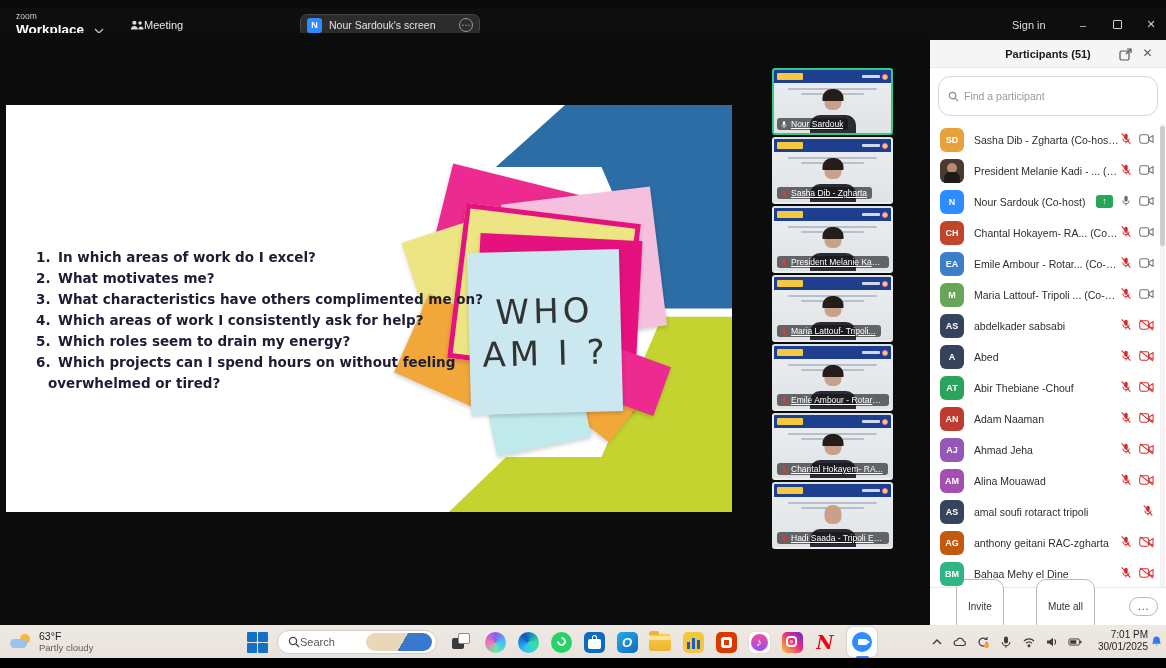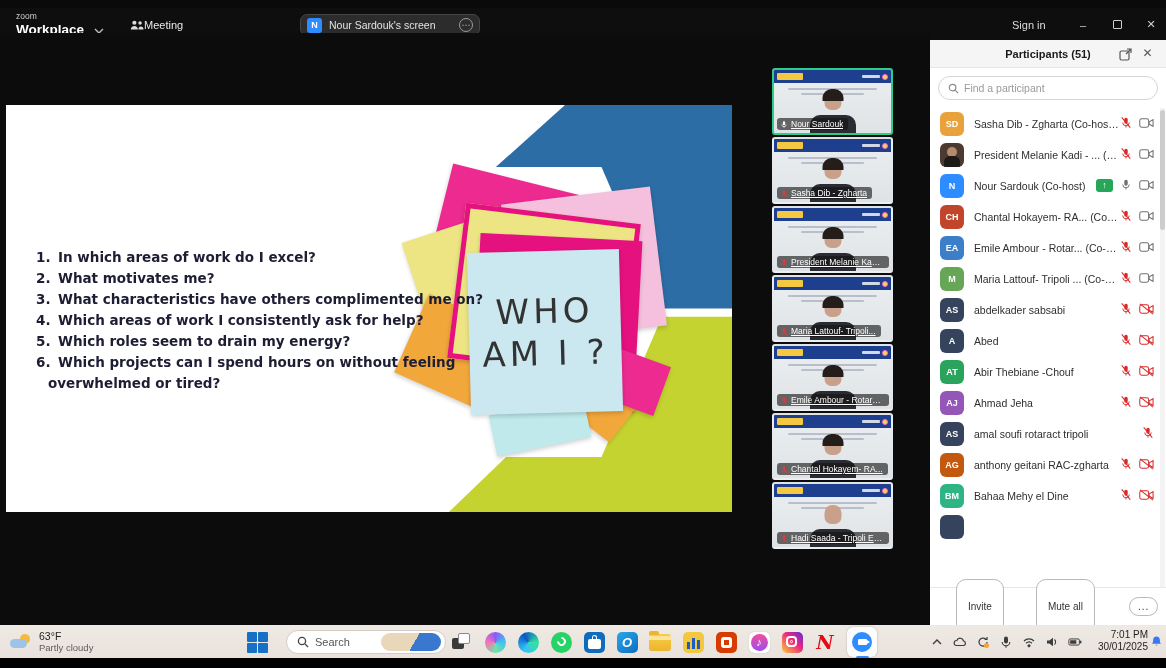--- a/index.html
+++ b/index.html
@@ -90,21 +90,21 @@
   .tile.active .ttag svg .sl { display:none; }
 
   
   #panel { position:absolute; left:930px; top:40px; width:236px; height:585px; background:#fff;
            display:flex; flex-direction:column; font-family:"Liberation Sans", sans-serif; }
   #panel-header { height:28px; background:#f5f5f5; border-bottom:1px solid #e7e7e7; display:flex;
                   align-items:center; justify-content:center; position:relative; }
   #panel-title { font-size:11px; font-weight:bold; color:#1a1a1a; }
   #popout { position:absolute; right:34px; top:7px; width:13px; height:13px; color:#555; }
   #panel-close { position:absolute; right:12px; top:7px; width:13px; height:13px; color:#555; font-size:12px; line-height:13px; text-align:center; }
-  #searchbox { margin:8px; height:24px; border:1px solid #d6d6d6; border-radius:12px; display:flex;
+  #searchbox { margin:8px; height:40px; border:1px solid #d6d6d6; border-radius:12px; display:flex;
                align-items:center; padding:0 9px; gap:5px; }
   #searchbox svg { width:11px; height:11px; color:#8a8a8a; flex:none; }
   #searchbox input { border:none; outline:none; font-size:10.5px; color:#333; width:100%; background:transparent; }
   #searchbox input::placeholder { color:#9a9a9a; }
   #plist { position:relative; flex:1; overflow:hidden; }
   .prow { position:relative; height:31px; display:flex; align-items:center; padding:0 12px 0 10px; }
   .pav { width:24px; height:24px; border-radius:6px; color:#fff; font-size:9px; font-weight:bold;
          display:flex; align-items:center; justify-content:center; flex:none; background:#36435C; position:relative; overflow:hidden; }
   .pav.photo::before { content:""; position:absolute; left:7px; top:4px; width:10px; height:10px; background:#b58a6d; border-radius:50%; }
   .pav.photo::after { content:""; position:absolute; left:4px; top:13px; width:16px; height:12px; background:#1e1a18; border-radius:6px 6px 0 0; }
@@ -133,22 +133,22 @@
              background:linear-gradient(#efe9e4,#e9e2dc); display:flex; align-items:center; }
   #weather { display:flex; align-items:center; gap:7px; margin-left:10px; width:150px; }
   #weather .wicon { position:relative; width:22px; height:18px; }
   #weather .sun { position:absolute; left:10px; top:1px; width:10px; height:10px; background:#f6b93d; border-radius:50%; }
   #weather .cloud { position:absolute; left:0; top:6px; width:17px; height:9px; background:#9fc3e8; border-radius:6px; }
   #weather .wt { font-size:10.5px; color:#1f1f1f; line-height:12px; }
   #weather .wd { font-size:9.5px; color:#5c5c5c; line-height:11px; }
   #start { position:absolute; left:246px; top:6px; width:22px; height:22px; display:grid;
            grid-template-columns:10px 10px; grid-gap:1px; align-content:center; justify-content:center; }
   #start i { width:10px; height:10px; background:#1570C6; border-radius:1px; }
-  #tsearch { position:absolute; left:286px; top:5px; width:160px; height:24px; background:#fff;
-             border:1px solid #d3ccc6; border-radius:13px; display:flex; align-items:center; padding:0 4px 0 10px; gap:6px; }
+  #tsearch { position:absolute; left:277px; top:5px; width:160px; height:24px; background:#fff;
+             border:1px solid #d3ccc6; border-radius:13px; display:flex; align-items:center; padding:0 4px 0 10px; }
   #tsearch svg { width:12px; height:12px; color:#444; flex:none; }
   #tsearch span { font-size:11px; color:#555; flex:1; }
   #tsearch .simg { width:26px; height:18px; border-radius:9px; background:linear-gradient(120deg,#e8d7b9 55%,#3a78d0 55%); position:relative; }
   #taskview { position:absolute; left:452px; top:8px; width:18px; height:16px; }
   #taskview .b1 { position:absolute; left:0; bottom:0; width:12px; height:11px; background:#3a3a3a; border-radius:2px; }
   #taskview .b2 { position:absolute; right:0; top:0; width:12px; height:11px; background:#fdfdfd; border:1px solid #8a8a8a; border-radius:2px; }
   .appico { position:absolute; top:5px; width:24px; height:24px; display:flex; align-items:center; justify-content:center; }
   .circle { width:21px; height:21px; border-radius:50%; }
   .rsq { width:21px; height:21px; border-radius:5px; }
   #zoomapp { left:847px; top:2px; width:30px; height:30px; background:#fcfcfc; border-radius:6px;
@@ -608,22 +608,56 @@
               <line class="sl" x1="2" y1="1" x2="12" y2="13" stroke="currentColor" stroke-width="1.2"></line>
             </svg></span>
           <span class="cam"><svg viewBox="0 0 16 12">
               <rect x="0.8" y="1.5" width="9.5" height="9" rx="2" fill="none" stroke="currentColor" stroke-width="1.1"></rect>
               <path d="M10.8 4.8 15 2.5v7l-4.2-2.3z" fill="none" stroke="currentColor" stroke-width="1.1"></path>
               <line class="sl" x1="1" y1="0.5" x2="15" y2="11.5" stroke="currentColor" stroke-width="1.2"></line>
             </svg></span>
         </span>
       </div>
     <div class="prow mic-muted cam-off">
+        <span class="pav" style="background: rgb(190, 59, 47);">AN</span>
+        <span class="pname">Adam Naaman</span>
+        <span class="picons">
+          <span class="mic"><svg viewBox="0 0 14 14">
+              <rect x="5" y="1.5" width="4" height="7" rx="2" fill="currentColor"></rect>
+              <path d="M3.2 7a3.8 3.8 0 0 0 7.6 0" fill="none" stroke="currentColor" stroke-width="1.1"></path>
+              <line x1="7" y1="10.8" x2="7" y2="12.8" stroke="currentColor" stroke-width="1.1"></line>
+              <line class="sl" x1="2" y1="1" x2="12" y2="13" stroke="currentColor" stroke-width="1.2"></line>
+            </svg></span>
+          <span class="cam"><svg viewBox="0 0 16 12">
+              <rect x="0.8" y="1.5" width="9.5" height="9" rx="2" fill="none" stroke="currentColor" stroke-width="1.1"></rect>
+              <path d="M10.8 4.8 15 2.5v7l-4.2-2.3z" fill="none" stroke="currentColor" stroke-width="1.1"></path>
+              <line class="sl" x1="1" y1="0.5" x2="15" y2="11.5" stroke="currentColor" stroke-width="1.2"></line>
+            </svg></span>
+        </span>
+      </div>
+    <div class="prow mic-muted cam-off">
         <span class="pav" style="background: rgb(148, 87, 184);">AJ</span>
         <span class="pname">Ahmad Jeha</span>
+        <span class="picons">
+          <span class="mic"><svg viewBox="0 0 14 14">
+              <rect x="5" y="1.5" width="4" height="7" rx="2" fill="currentColor"></rect>
+              <path d="M3.2 7a3.8 3.8 0 0 0 7.6 0" fill="none" stroke="currentColor" stroke-width="1.1"></path>
+              <line x1="7" y1="10.8" x2="7" y2="12.8" stroke="currentColor" stroke-width="1.1"></line>
+              <line class="sl" x1="2" y1="1" x2="12" y2="13" stroke="currentColor" stroke-width="1.2"></line>
+            </svg></span>
+          <span class="cam"><svg viewBox="0 0 16 12">
+              <rect x="0.8" y="1.5" width="9.5" height="9" rx="2" fill="none" stroke="currentColor" stroke-width="1.1"></rect>
+              <path d="M10.8 4.8 15 2.5v7l-4.2-2.3z" fill="none" stroke="currentColor" stroke-width="1.1"></path>
+              <line class="sl" x1="1" y1="0.5" x2="15" y2="11.5" stroke="currentColor" stroke-width="1.2"></line>
+            </svg></span>
+        </span>
+      </div>
+    <div class="prow mic-muted cam-off">
+        <span class="pav" style="background: rgb(163, 79, 176);">AM</span>
+        <span class="pname">Alina Mouawad</span>
         <span class="picons">
           <span class="mic"><svg viewBox="0 0 14 14">
               <rect x="5" y="1.5" width="4" height="7" rx="2" fill="currentColor"></rect>
               <path d="M3.2 7a3.8 3.8 0 0 0 7.6 0" fill="none" stroke="currentColor" stroke-width="1.1"></path>
               <line x1="7" y1="10.8" x2="7" y2="12.8" stroke="currentColor" stroke-width="1.1"></line>
               <line class="sl" x1="2" y1="1" x2="12" y2="13" stroke="currentColor" stroke-width="1.2"></line>
             </svg></span>
           <span class="cam"><svg viewBox="0 0 16 12">
               <rect x="0.8" y="1.5" width="9.5" height="9" rx="2" fill="none" stroke="currentColor" stroke-width="1.1"></rect>
               <path d="M10.8 4.8 15 2.5v7l-4.2-2.3z" fill="none" stroke="currentColor" stroke-width="1.1"></path>

